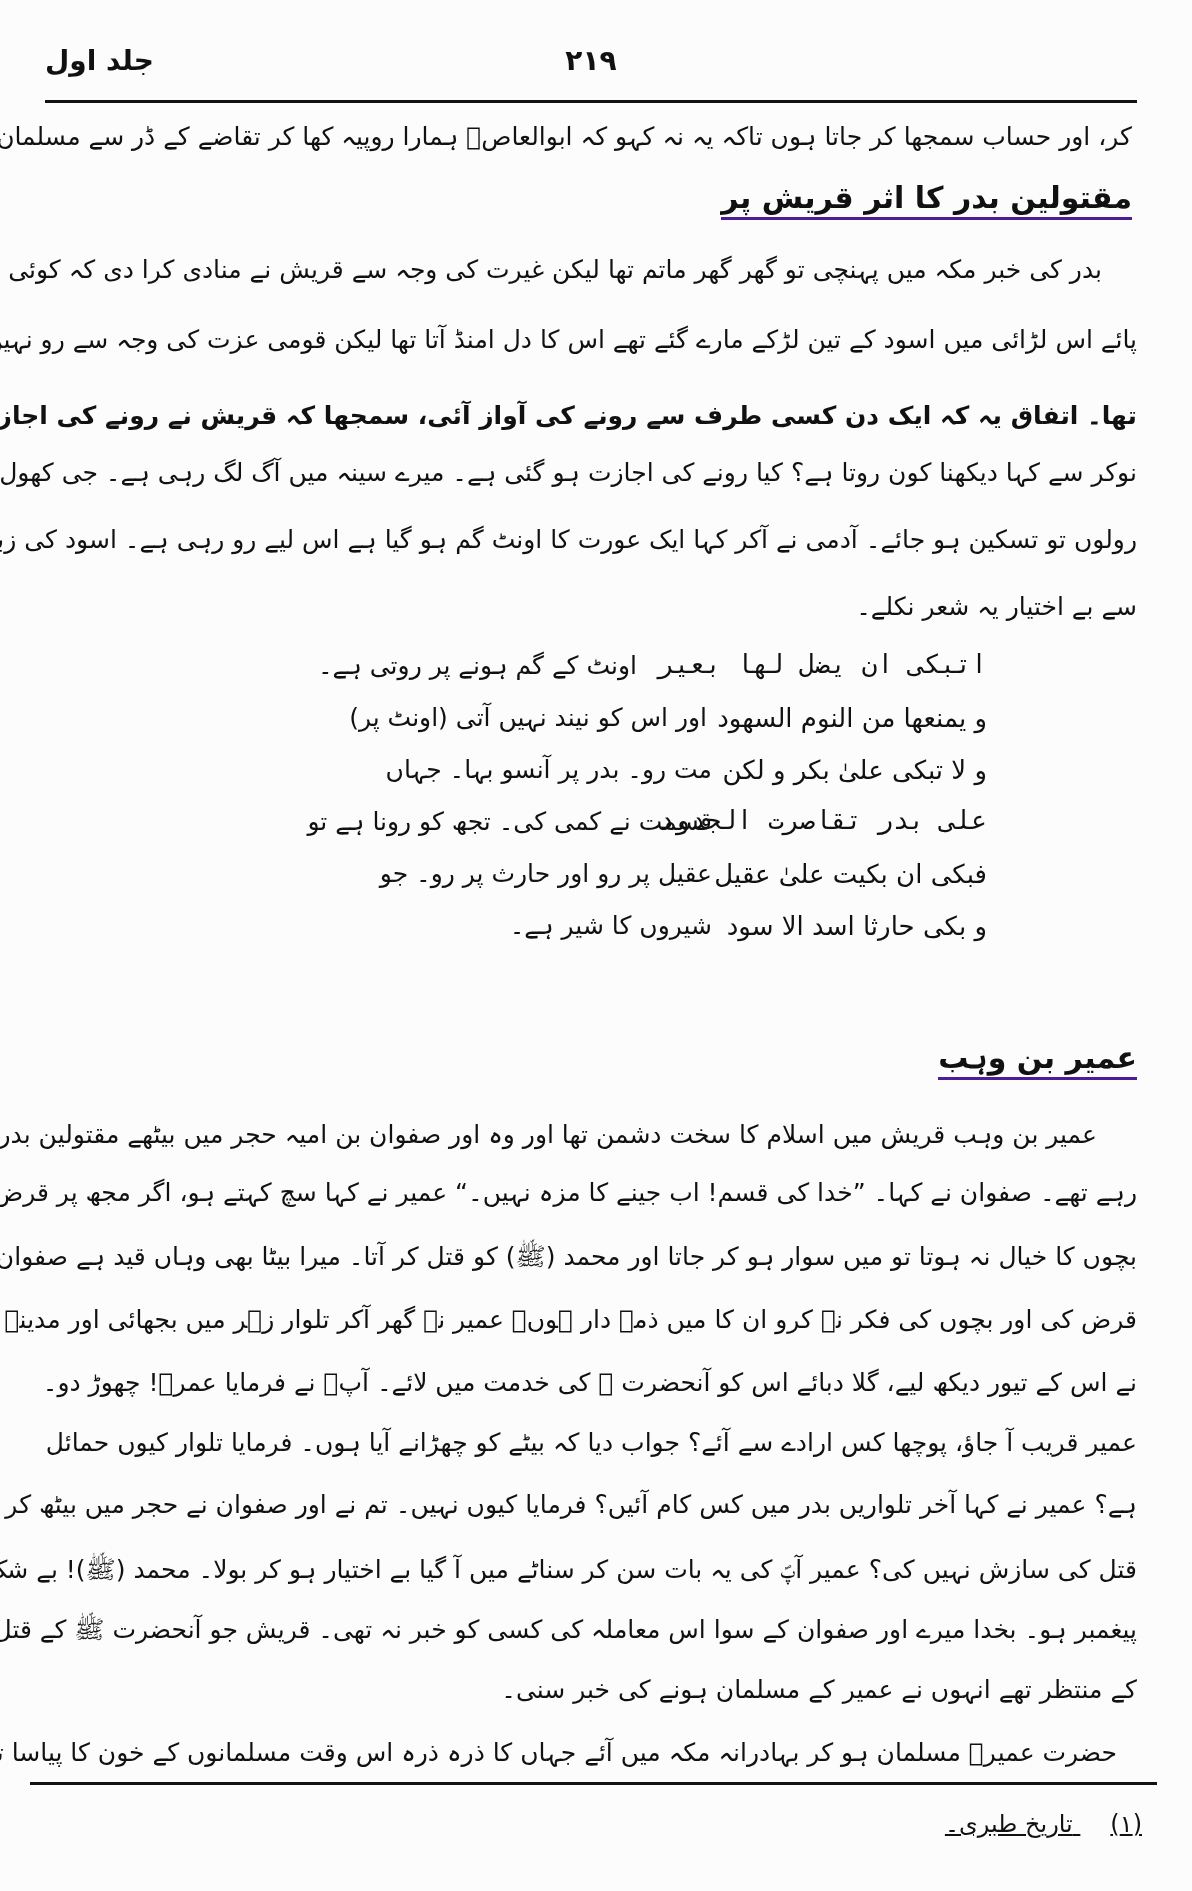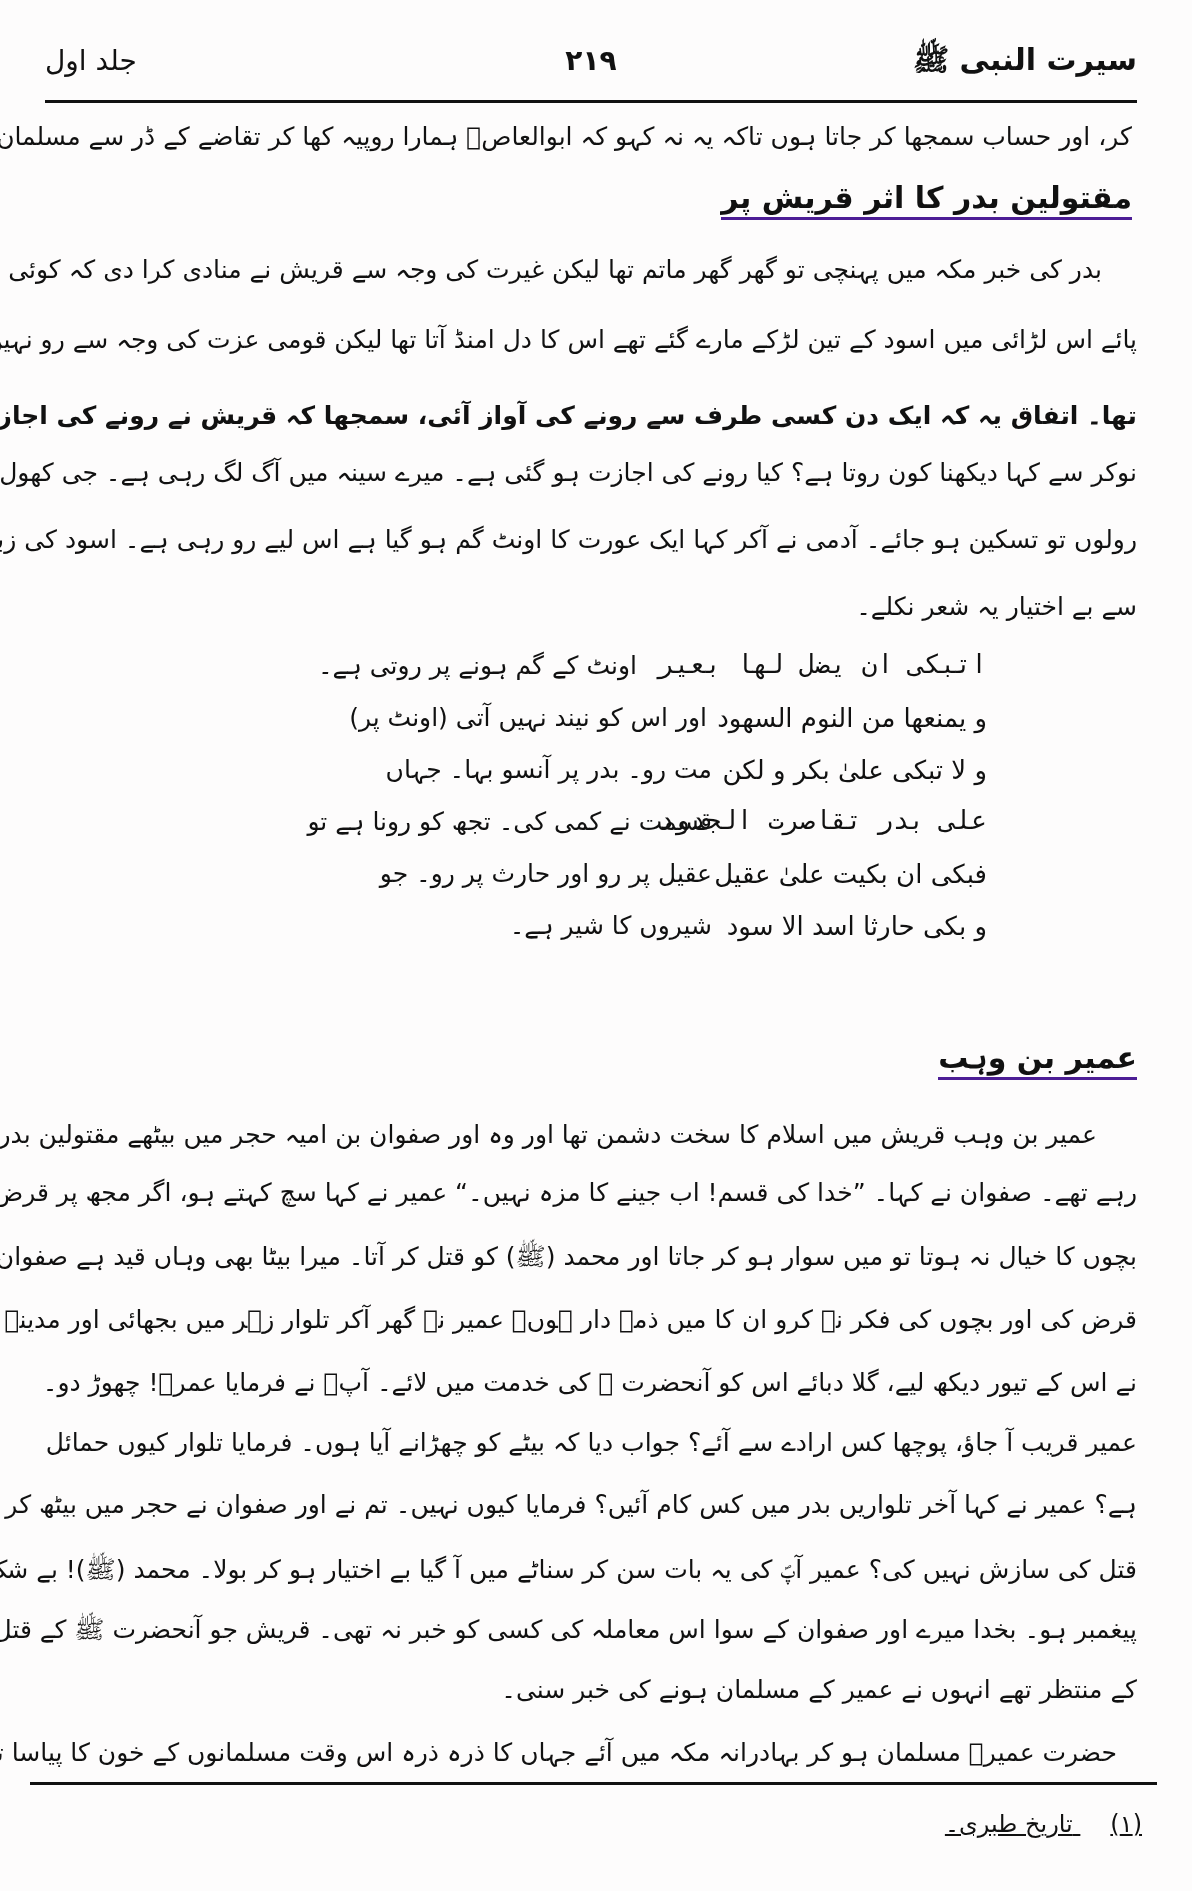--- a/index.html
+++ b/index.html
@@ -7,21 +7,21 @@
     width:1192px; height:1891px; background:#fdfcfc; position:relative; overflow:hidden;
     font-family:"DejaVu Sans", sans-serif; color:#111;
   }
   .rtl { direction:rtl; unicode-bidi:embed; }
   .header {
     position:absolute; left:45px; right:55px; top:28px; height:72px;
     border-bottom:3px solid #111;
   }
   .hdr-title { position:absolute; right:0; top:14px; font-size:30px; font-weight:bold; }
   .hdr-page  { position:absolute; left:50%; transform:translateX(-50%); top:16px; font-size:28px; font-weight:bold; }
-  .hdr-vol   { position:absolute; left:0; top:16px; font-size:28px; font-weight:normal; }
+  .hdr-vol   { position:absolute; left:0; top:16px; font-size:28px; font-weight:bold; }
   .line {
     position:absolute; left:45px; right:55px; font-size:25px; line-height:50px; white-space:nowrap;
     text-align:justify; text-align-last:justify; direction:rtl;
   }
   .line.last { text-align-last:right; }
   .heading {
     position:absolute; right:60px; font-size:30px; font-weight:bold;
     border-bottom:3px solid #4c1d95; padding-bottom:2px; direction:rtl;
   }
   .verse-ar {
@@ -32,21 +32,20 @@
     position:absolute; font-size:25px; line-height:52px; direction:rtl; white-space:nowrap;
   }
   .rule-bottom { position:absolute; left:30px; right:35px; top:1782px; border-top:3px solid #111; }
   .footnote { position:absolute; right:50px; top:1810px; font-size:24px; direction:rtl; white-space:nowrap;text-decoration:underline; }
   .fn-num { margin-left:30px; }
 </style>
 </head>
 <body>
 
 <div class="header">
-  <div class="hdr-title rtl">سیرت النبی ﷺ</div>
   <div class="hdr-page">۲۱۹</div>
   <div class="hdr-vol rtl">جلد اول</div>
 </div>
 
 <div class="line last" style="top:112px; right:60px;">کر، اور حساب سمجھا کر جاتا ہوں تاکہ یہ نہ کہو کہ ابوالعاصؓ ہمارا روپیہ کھا کر تقاضے کے ڈر سے مسلمان ہو گیا۔ (۱)</div>
 
 <div class="heading" style="top:180px;">مقتولین بدر کا اثر قریش پر</div>
 
 <div class="line" style="top:245px; right:90px;">بدر کی خبر مکہ میں پہنچی تو گھر گھر ماتم تھا لیکن غیرت کی وجہ سے قریش نے منادی کرا دی کہ کوئی شخص رونے نہ</div>
 <div class="line" style="top:315px;">پائے اس لڑائی میں اسود کے تین لڑکے مارے گئے تھے اس کا دل امنڈ آتا تھا لیکن قومی عزت کی وجہ سے رو نہیں سکتا</div>

